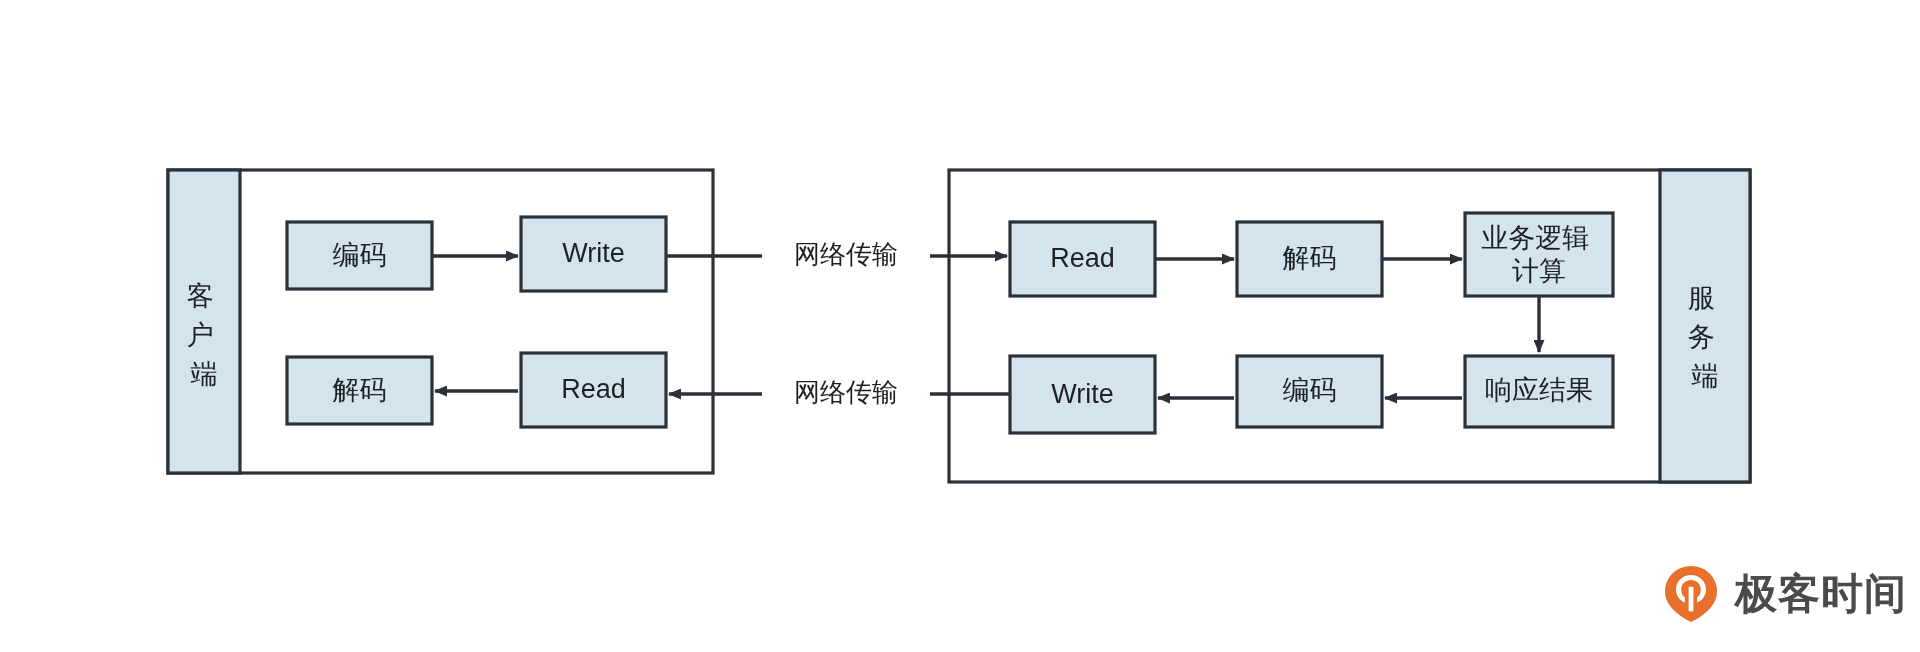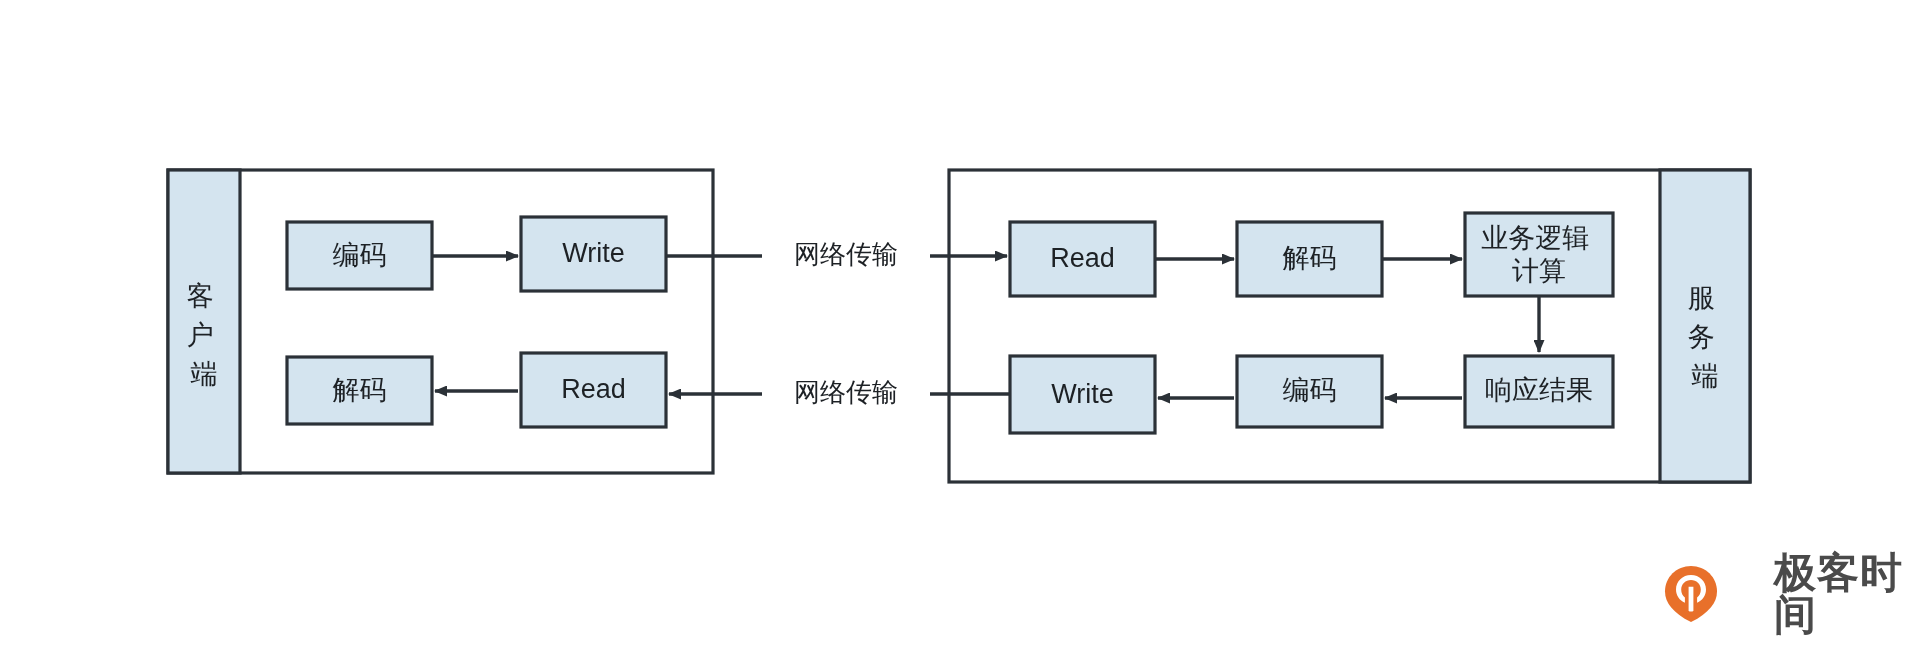--- a/index.html
+++ b/index.html
@@ -20,21 +20,21 @@
   .node-label{font-size:27px;text-anchor:middle;dominant-baseline:middle;}
   .node-label-cjk{font-size:27px;text-anchor:middle;dominant-baseline:middle;}
   .edge-label{font-size:26px;text-anchor:middle;dominant-baseline:middle;}
   .band-label{font-size:27px;text-anchor:middle;dominant-baseline:middle;}
 
   
   #logo{position:absolute;left:1661px;top:560px;width:250px;height:68px;
         display:flex;align-items:center;gap:14px;}
   #logo-mark{width:60px;height:60px;position:relative;flex:0 0 auto;}
   #logo-text{font-size:42px;font-weight:bold;color:#4a4a4a;letter-spacing:1px;
-             font-family:"DejaVu Sans","Liberation Sans",sans-serif;line-height:1;margin-left:39px;}
+             font-family:"DejaVu Sans","Liberation Sans",sans-serif;line-height:1;}
 </style>
 </head>
 <body>
 
 <div id="stage">
 
   <svg class="diagram" viewBox="0 0 1920 652">
     <defs>
 
       <marker id="ah" markerWidth="13" markerHeight="11" refX="12" refY="5.5" orient="auto" markerUnits="userSpaceOnUse">

